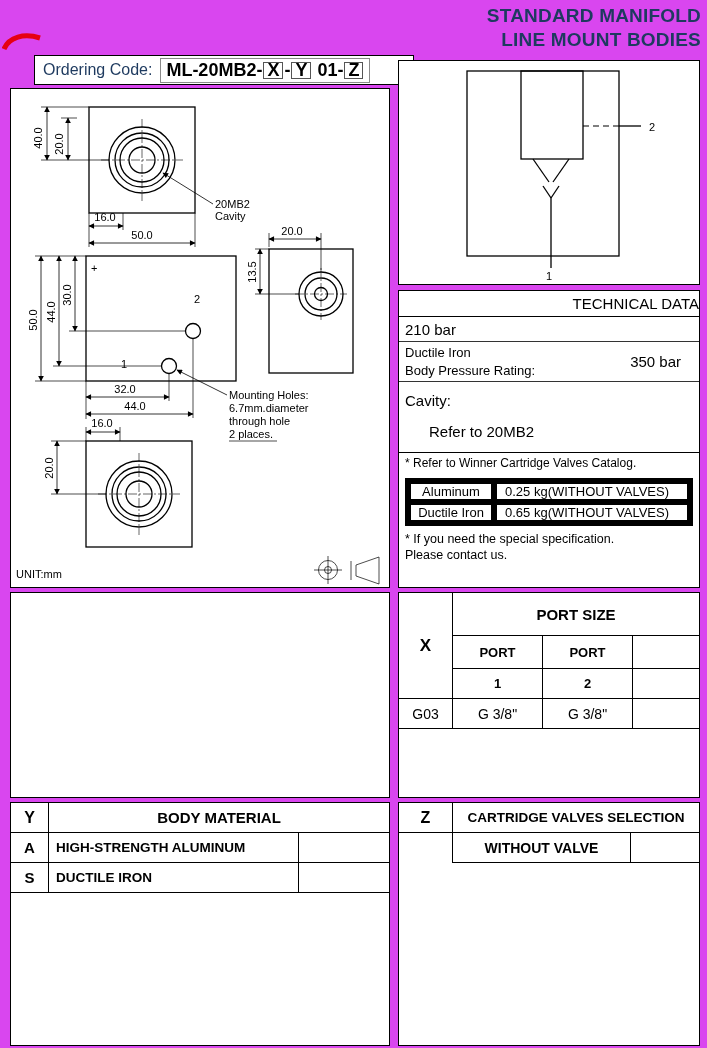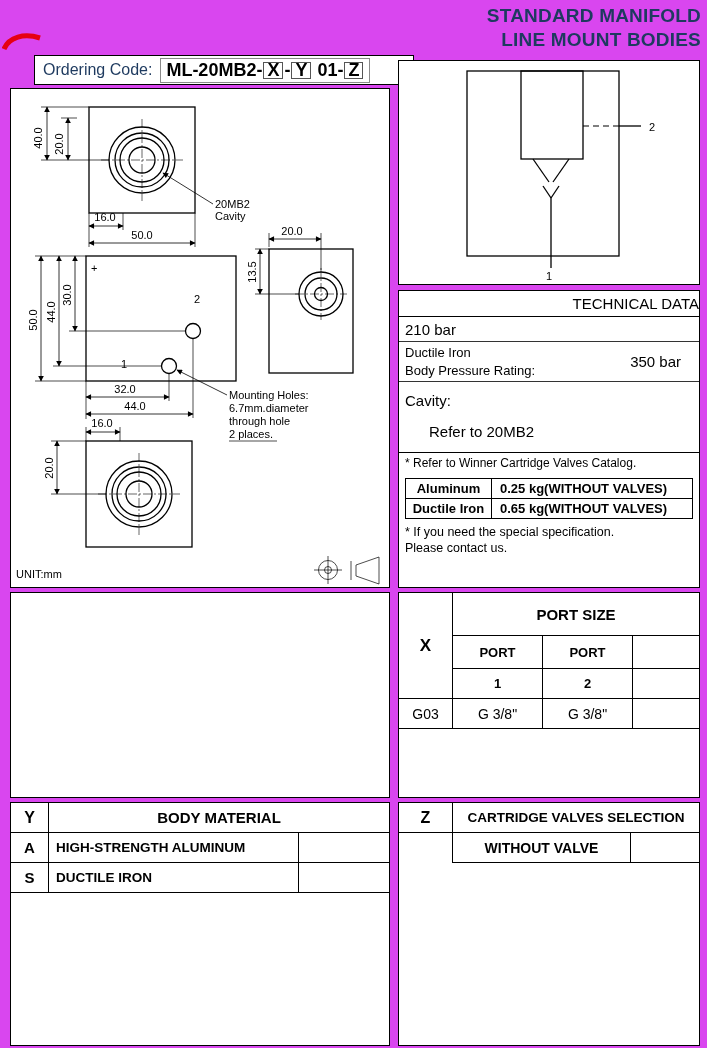--- a/index.html
+++ b/index.html
@@ -34,21 +34,21 @@
   .tech-title { height:26px; line-height:25px; text-align:right; font-weight:normal; font-size:15px; border-bottom:1.5px solid #000; }
   .tech-row { display:flex; align-items:center; border-bottom:1px solid #333; padding:0 6px; }
   .tech-row.r1 { height:25px; }
   .tech-row.r2 { height:40px; }
   .tlab { font-size:13px; flex:1; line-height:1.35; }
   .tval { font-size:15px; padding-right:12px; }
   .cavity-label { font-size:15px; margin:10px 0 0 6px; }
   .cavity-value { font-size:15px; margin:14px 0 0 30px; }
   .note1 { font-size:12px; border-top:1px solid #000; margin-top:12px; padding:3px 0 2px 6px; }
   .wtable { border-collapse:collapse; margin:6px 6px 0 6px; width:calc(100% - 12px); }
-  .wtable td { border:1px solid #000000; font-size:13px; height:20px;font-weight:bold; }
+  .wtable td { border:6px solid #000000; font-size:13px; height:20px; }
   .wm { width:86px; text-align:center; }
   .wv { padding-left:8px; }
   .note2 { font-size:12.5px; margin:6px 0 0 6px; line-height:1.25; }
 
   
   .port-grid { display:grid; grid-template-columns:54px 90px 90px 1fr; grid-template-rows:43px 33px 30px 30px; }
   .cell { display:flex; align-items:center; justify-content:center; }
   .bb { border-bottom:1px solid #000; } .br { border-right:1px solid #000; }
   .pg-x   { grid-area:1/1/4/2; font-weight:bold; font-size:17px; }
   .pg-hdr { grid-area:1/2/2/5; font-weight:bold; font-size:15px; }

